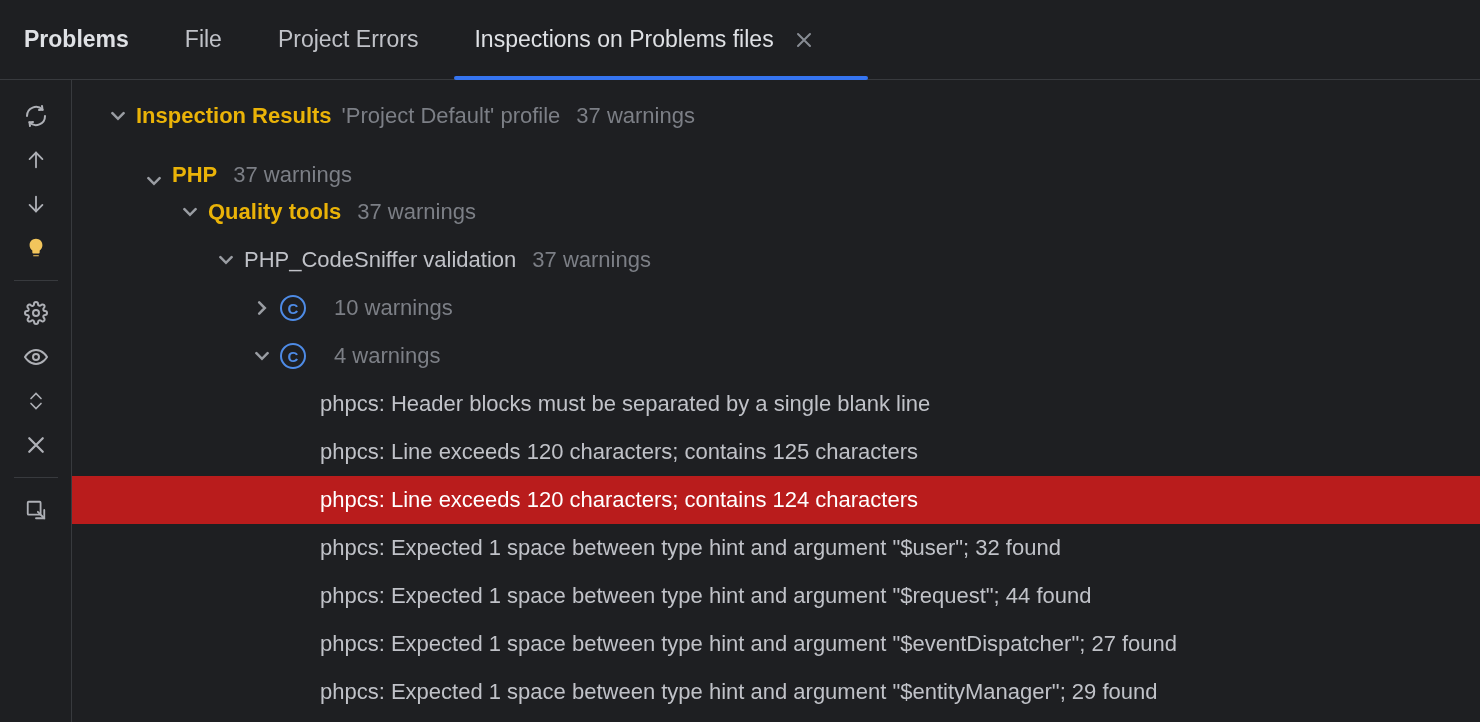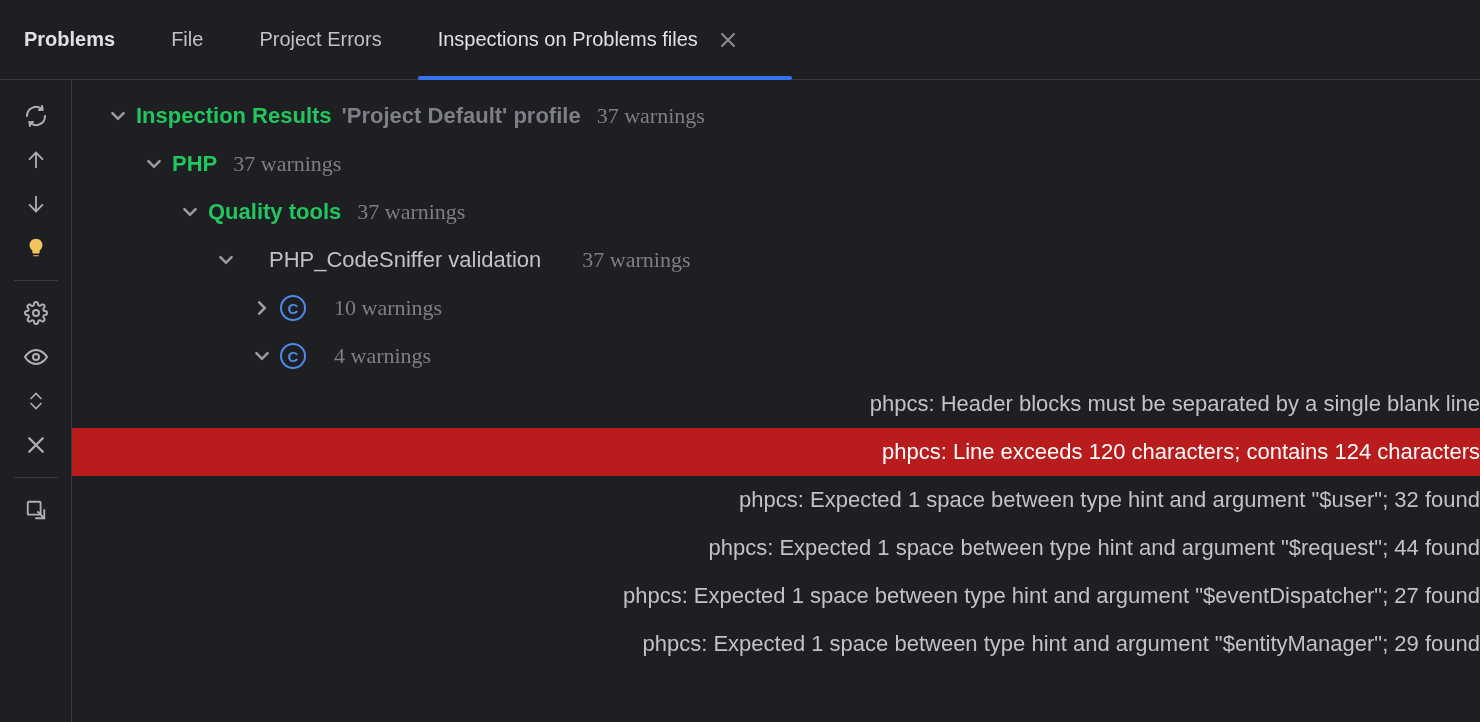--- a/index.html
+++ b/index.html
@@ -20,21 +20,21 @@
     border-bottom: 1px solid #383a3e;
     padding-left: 24px;
     position: relative;
     gap: 56px;
   }
   .tab {
     display: flex;
     align-items: center;
     height: 100%;
     color: #c0c2c8;
-    font-size: 20px;
+    font-size: 23px;
     cursor: pointer;
     position: relative;
   }
   .tab.title {
     font-weight: 700;
     color: #dfe1e5;
   }
   .tab.active {
     color: #dfe1e5;
   }
@@ -93,44 +93,44 @@
     display: flex;
     align-items: center;
     height: 48px;
     white-space: nowrap;
   }
   .row.selected {
     background: #b91c1c;
     color: #ffffff;
   }
   .indent0 { padding-left: 28px; }
-  .indent1 { padding-left: 64px; }
+  .indent1 { padding-left: 64px; align-items: flex-end; }
   .indent2 { padding-left: 100px; }
-  .indent3 { padding-left: 136px; gap: 25px; }
+  .indent3 { padding-left: 136px; }
   .indent4 { padding-left: 172px; }
-  .indent5 { padding-left: 248px; justify-content: flex-end; }
+  .indent5 { padding-left: 248px; }
   .chev {
     width: 36px;
     display: inline-flex;
     justify-content: center;
     color: #9a9da3;
     font-size: 18px;
   }
   .label-strong {
-    color: #22c55e;
+    color: #eab308;
     font-weight: 700;
   }
   .label-mid {
     color: #c0c2c8;
   }
   .label-dim {
     color: #7c7f86;
   }
-  .gap-s { margin-left: 10px; font-weight: bold; }
-  .gap-m { margin-left: 16px; font-family: Liberation Serif, serif; }
+  .gap-s { margin-left: 10px; }
+  .gap-m { margin-left: 16px; }
   .file-icon {
     width: 26px;
     height: 26px;
     border: 2.5px solid #4e8be6;
     border-radius: 50%;
     display: inline-flex;
     align-items: center;
     justify-content: center;
     font-size: 15px;
     font-weight: 700;
@@ -288,20 +288,23 @@
       </span>
       <span class="file-icon">
         <span>C</span>
       </span>
       <span class="label-dim gap-m">4 warnings</span>
     </div>
 
     <div class="row indent5">
       <span class="label-mid">phpcs: Header blocks must be separated by a single blank line</span>
     </div>
+    <div class="row indent5">
+      <span class="label-mid">phpcs: Line exceeds 120 characters; contains 125 characters</span>
+    </div>
     <div class="row indent5 selected">
       <span>phpcs: Line exceeds 120 characters; contains 124 characters</span>
     </div>
     <div class="row indent5">
       <span class="label-mid">phpcs: Expected 1 space between type hint and argument "$user"; 32 found</span>
     </div>
     <div class="row indent5">
       <span class="label-mid">phpcs: Expected 1 space between type hint and argument "$request"; 44 found</span>
     </div>
     <div class="row indent5">

